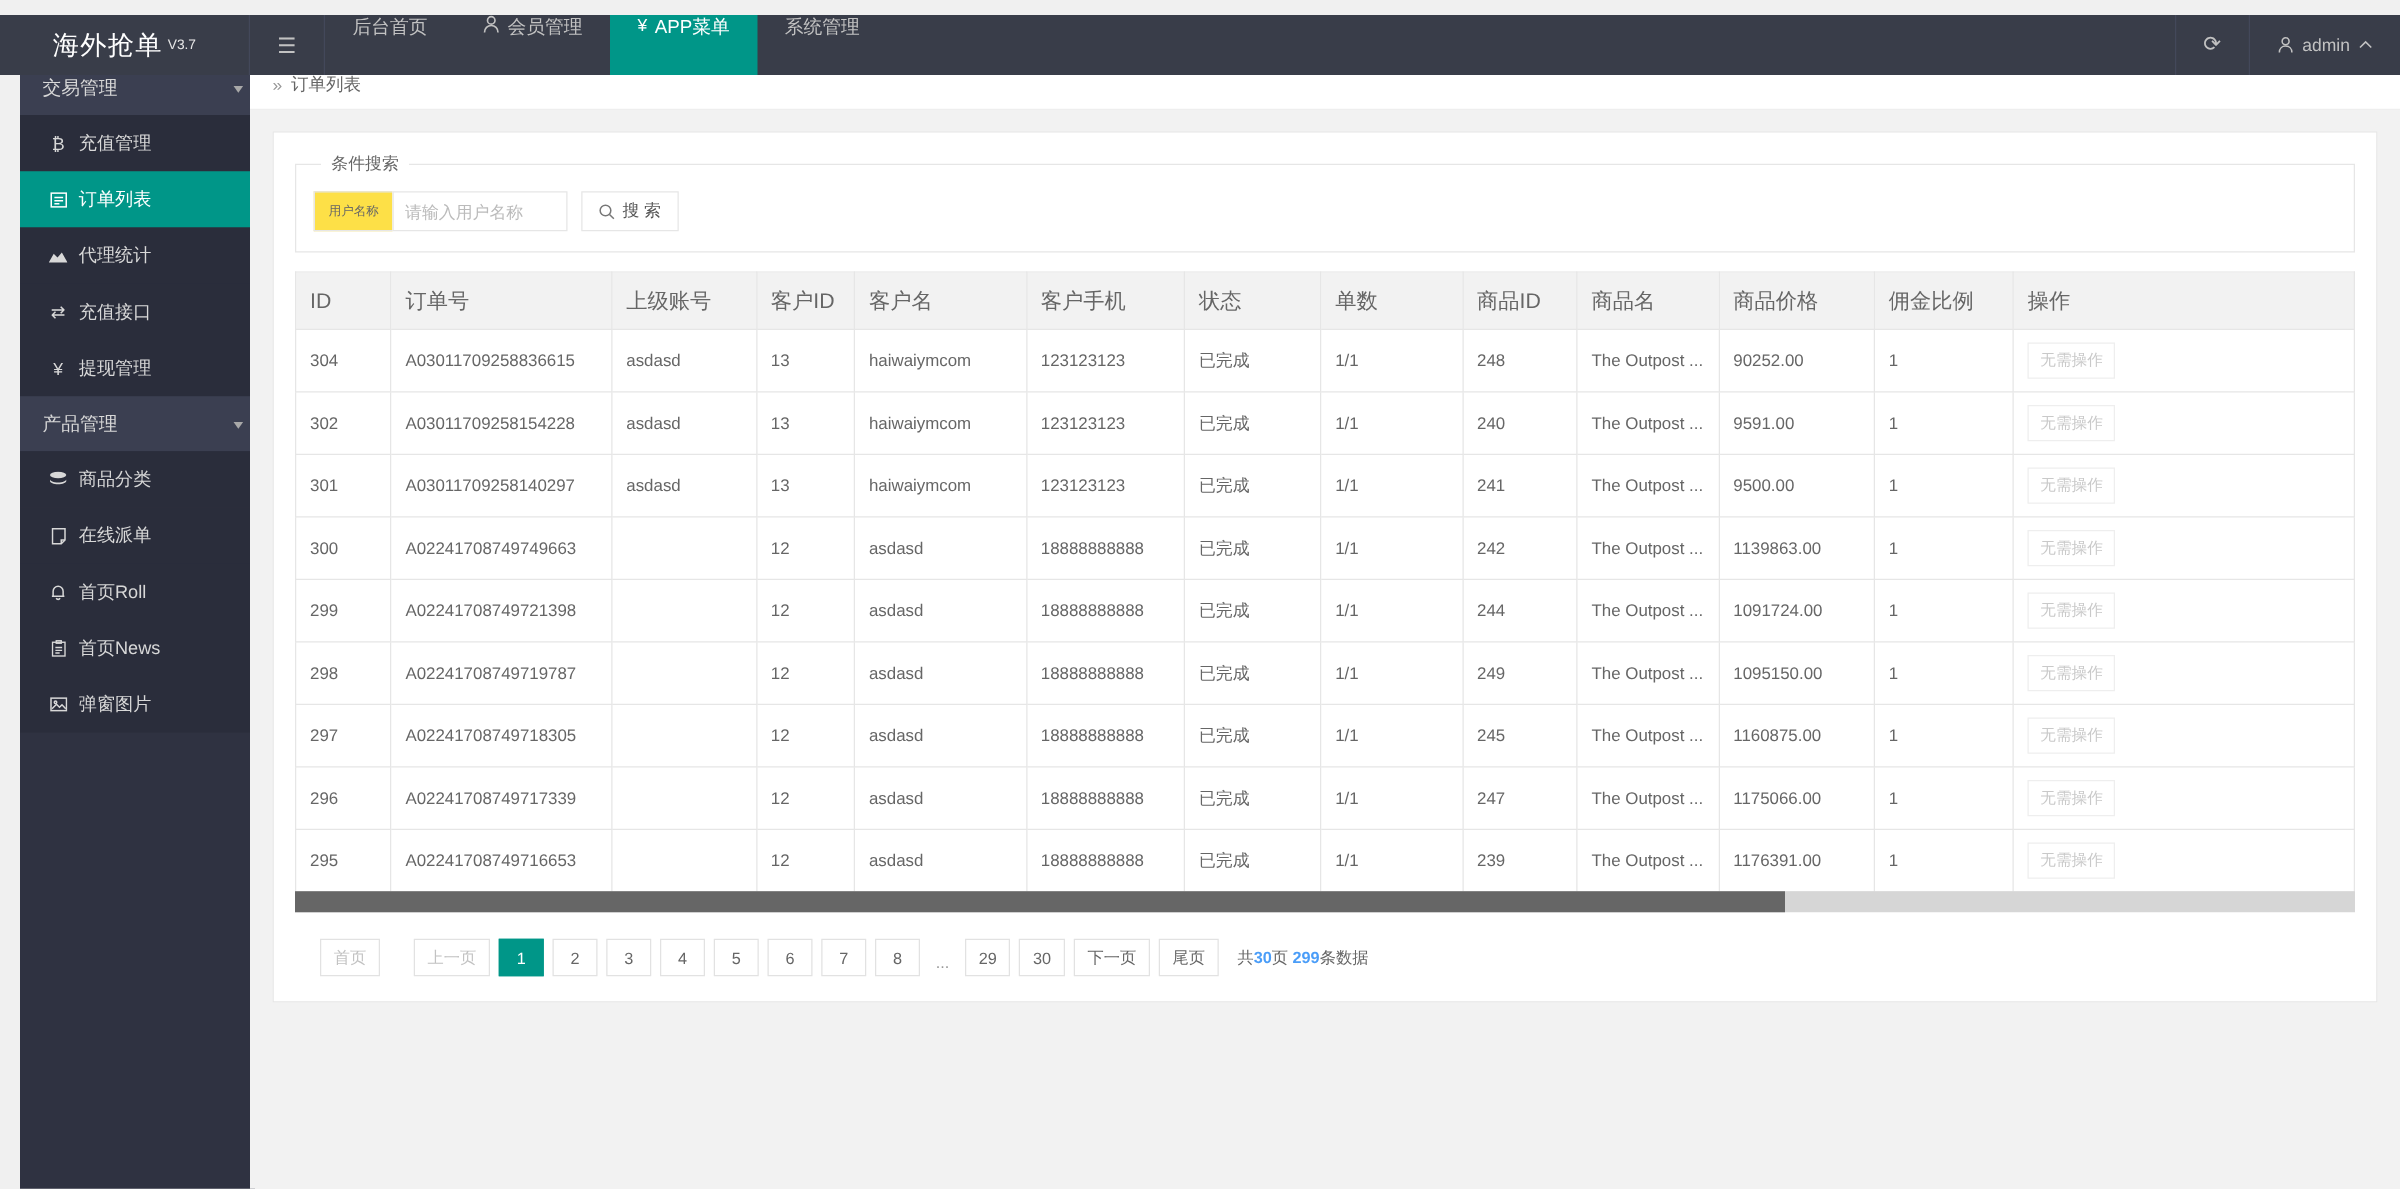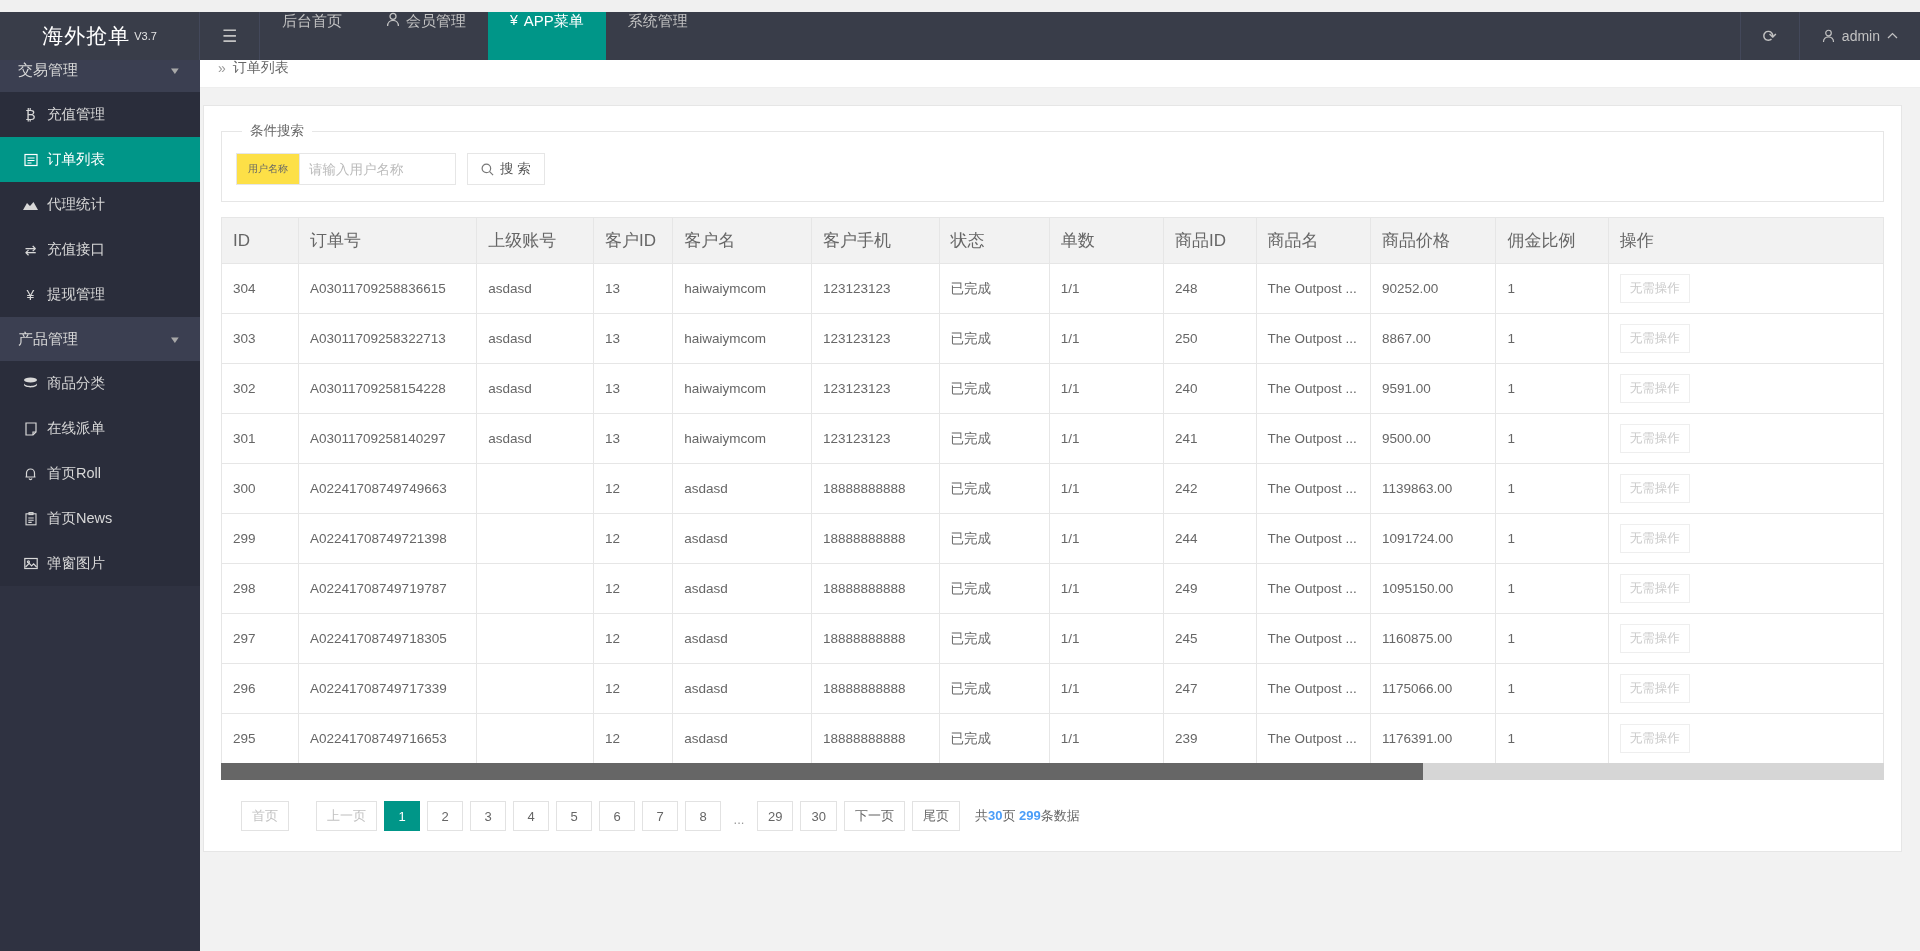--- a/index.html
+++ b/index.html
@@ -45,21 +45,21 @@
   .top-right { margin-left: auto; display: flex; align-items: stretch; }
   .top-right-item {
     display: flex; align-items: center; gap: 7px;
     padding: 0 22px; font-size: 14px; color: #c2c2c2; cursor: pointer;
   }
   .top-right-item.bordered { border-left: 1px solid #43485a; border-right: 1px solid #43485a; }
   .refresh-glyph { font-size: 17px; }
 
   
   .sidebar {
-    position: absolute; top: 48px; left: 0;
+    position: absolute; top: 48px; left: 16px;
     width: 200px; height: 903px;
     background: #2f3241;
     overflow: hidden;
   }
   .side-group {
     height: 44px; display: flex; align-items: center;
     padding: 0 22px 0 18px; color: #d8d8d8; font-size: 15px;
     background: #3b3f51; cursor: pointer; justify-content: space-between;
   }
   .chev { font-size: 11px; color: #a8a8a8; transform: scaleX(1.4); }
@@ -78,42 +78,42 @@
     width: 1720px; height: 903px;
     background: #f2f2f2;
   }
   .breadcrumb {
     height: 40px; background: #fff; border-bottom: 1px solid #eee;
     display: flex; align-items: center; padding-left: 18px;
     font-size: 14px; color: #666;
   }
   .bc-sep { color: #999; margin-right: 7px; }
 
-  .content-wrap { padding: 17px 18px 0 3px; }
+  .content-wrap { padding: 17px 18px 0 18px; }
   .card {
     background: #fff; border: 1px solid #e6e6e6;
     padding: 16px 17px 20px 17px;
   }
 
   
   fieldset.searchbox {
     border: 1px solid #e6e6e6; padding: 13px 14px 16px 14px; margin-bottom: 15px;
   }
   fieldset.searchbox legend {
     font-size: 13.5px; color: #666; padding: 0 8px; margin-left: 6px;
   }
   .search-row { display: flex; align-items: center; gap: 11px; }
   .input-group { display: flex; align-items: stretch; }
   .ig-label {
     background: #fde047; border: 1px solid #e6e6e6; border-right: none;
     padding: 0 11px; display: flex; align-items: center;
     font-size: 10px; color: #666; height: 32px;
   }
   .ig-input {
-    width: 157px; height: 32px; border: 1px solid #e6e6e6;
+    width: 140px; height: 32px; border: 1px solid #e6e6e6;
     padding: 0 9px; font-size: 13.5px; color: #333;
     font-family: "Liberation Sans", sans-serif; outline: none;
   }
   .ig-input::placeholder { color: #bbb; }
   .btn-search {
     height: 32px; border: 1px solid #e6e6e6; background: #fff;
     display: flex; align-items: center; gap: 6px; padding: 0 13px;
     font-size: 13.5px; color: #555; cursor: pointer;
     font-family: "Liberation Sans", sans-serif;
   }
@@ -376,35 +376,20 @@
                 <td>123123123</td>
                 <td class="c-status">已完成</td>
                 <td>1/1</td>
                 <td>248</td>
                 <td>The Outpost ...</td>
                 <td>90252.00</td>
                 <td>1</td>
                 <td><button class="btn-noop">无需操作</button></td>
               </tr>
               <tr>
-                <td>303</td>
-                <td>A03011709258322713</td>
-                <td>asdasd</td>
-                <td>13</td>
-                <td>haiwaiymcom</td>
-                <td>123123123</td>
-                <td class="c-status">已完成</td>
-                <td>1/1</td>
-                <td>250</td>
-                <td>The Outpost ...</td>
-                <td>8867.00</td>
-                <td>1</td>
-                <td><button class="btn-noop">无需操作</button></td>
-              </tr>
-              <tr>
                 <td>302</td>
                 <td>A03011709258154228</td>
                 <td>asdasd</td>
                 <td>13</td>
                 <td>haiwaiymcom</td>
                 <td>123123123</td>
                 <td class="c-status">已完成</td>
                 <td>1/1</td>
                 <td>240</td>
                 <td>The Outpost ...</td>

